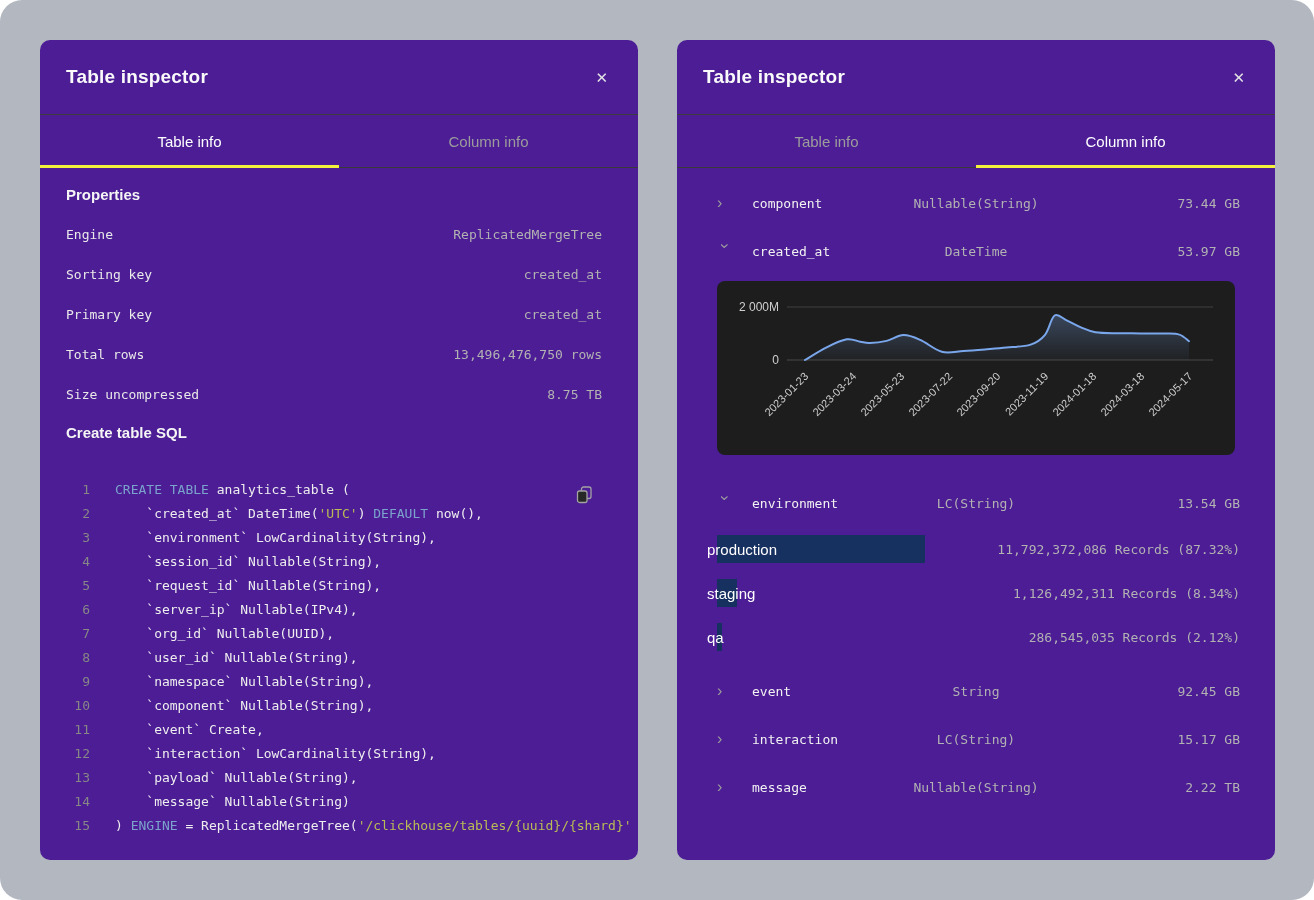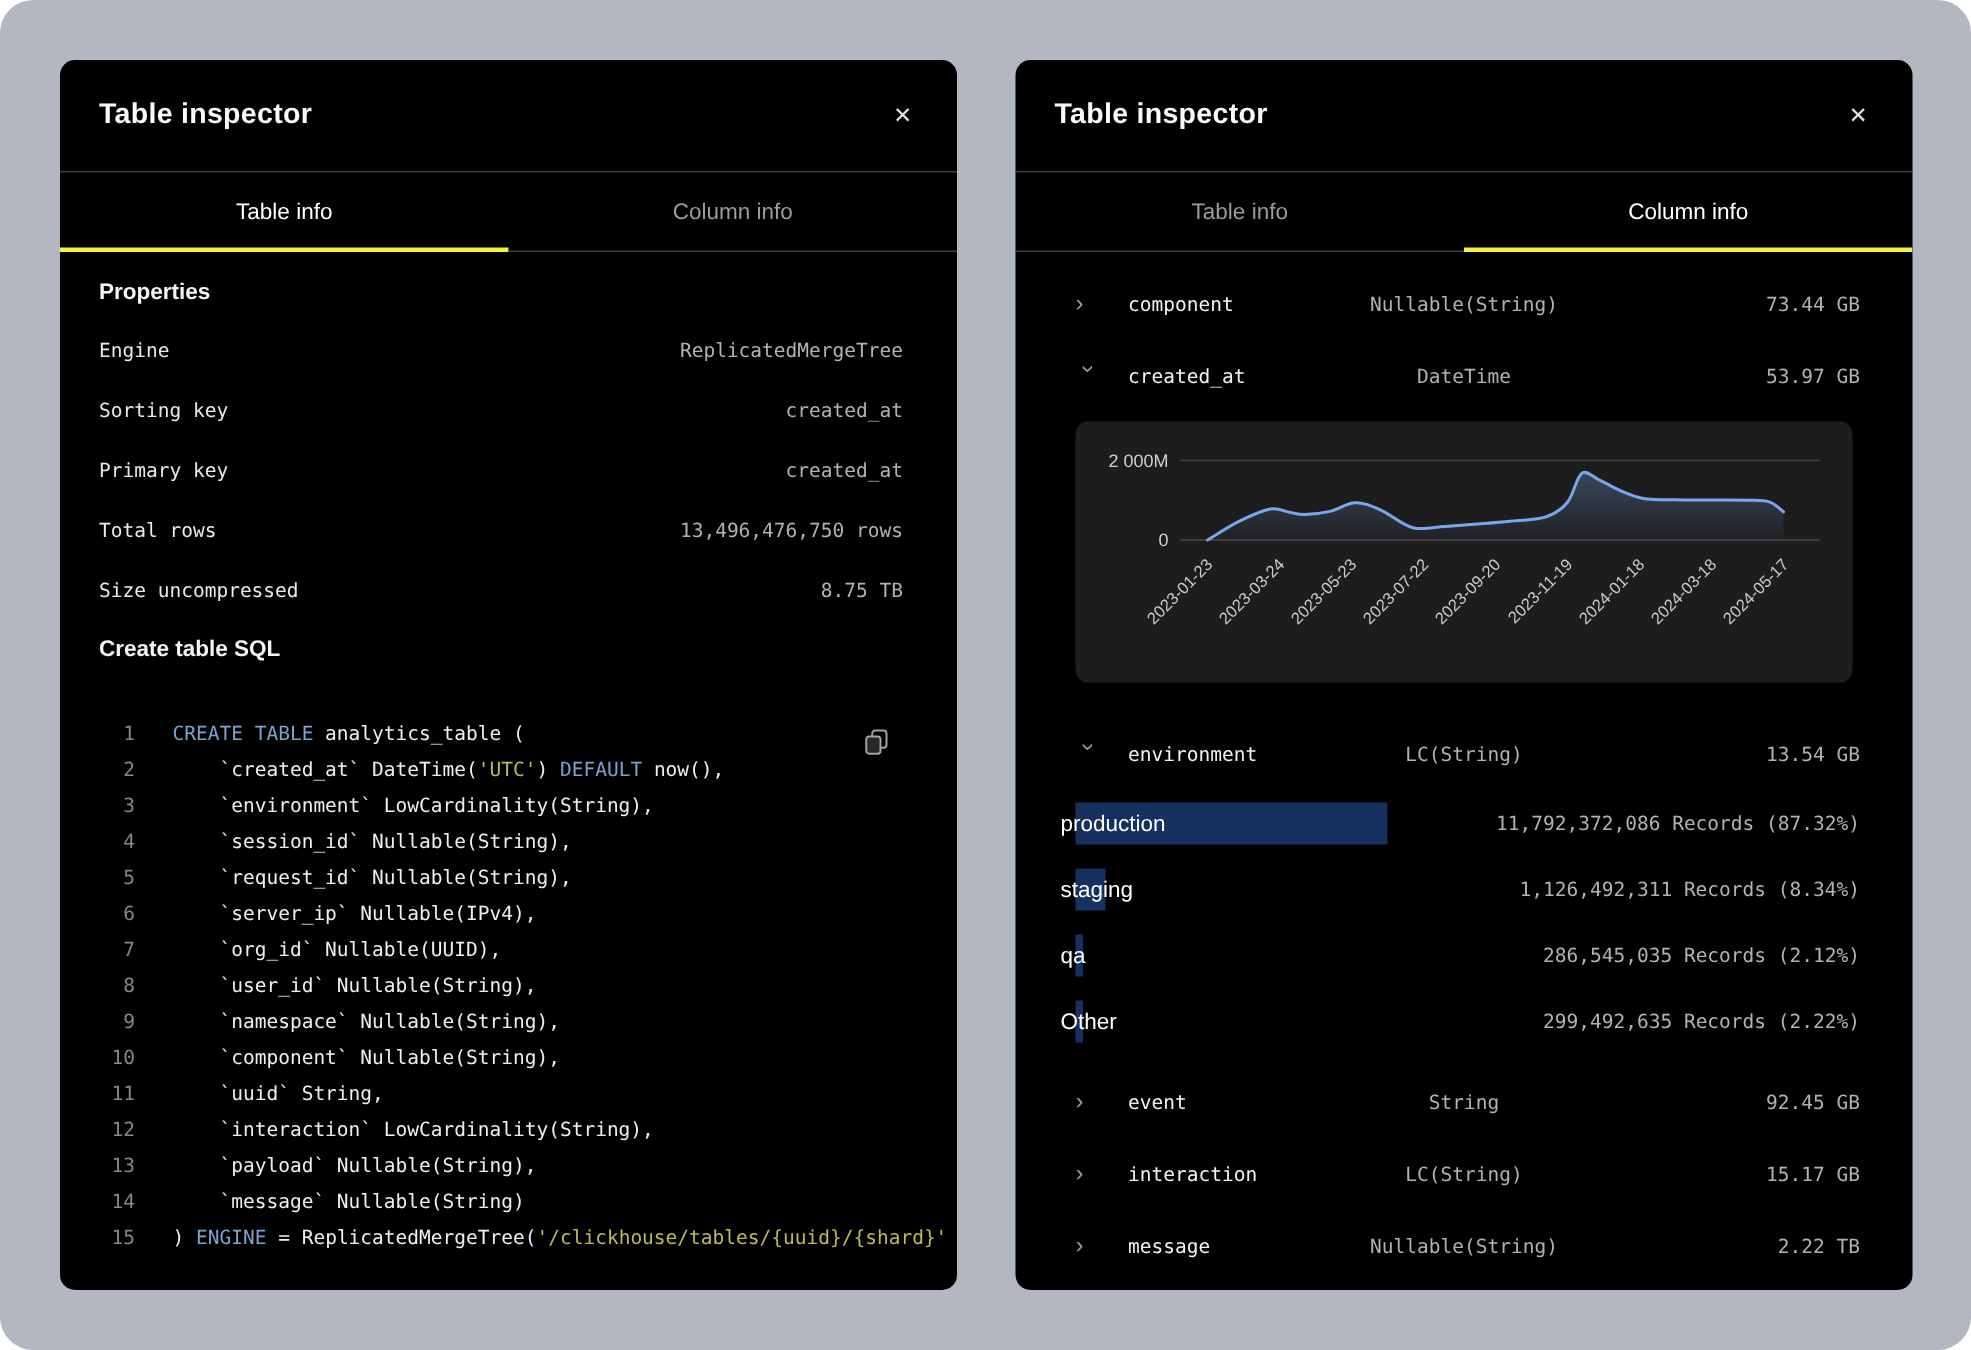--- a/index.html
+++ b/index.html
@@ -1,17 +1,17 @@
 <!DOCTYPE html>
 <html style="--accent-yellow: #f3f13c; --bar-blue: #16305f;"><head>
 <meta charset="utf-8">
 <style>
   html,body{margin:0;padding:0;background:#ffffff;width:1314px;height:900px;overflow:hidden}
   .canvas{position:relative;width:1314px;height:900px;background:#b3b7c0;border-radius:22px;overflow:hidden}
-  .panel{position:absolute;top:40px;width:598px;height:820px;background:#000000;border-radius:10px;overflow:hidden;
+  .panel{position:absolute;top:40px;width:598px;height:820px;background:#4c1d95;border-radius:10px;overflow:hidden;
          font-family:"Liberation Sans",sans-serif}
   #left-panel{left:40px}
   #right-panel{left:677px}
 
   .hdr{height:75px;display:flex;align-items:center;justify-content:space-between;padding:0 26px;
        border-bottom:1px solid #3d3d3d;box-sizing:border-box}
   .hdr .title{font-size:19px;font-weight:bold;color:#fafafa;letter-spacing:.2px}
   .close{background:none;border:none;color:#e3e3e3;font-size:15px;cursor:pointer;padding:4px;line-height:1}
 
   .tabs{display:flex;height:53px}
@@ -107,21 +107,21 @@
           <div class="sql-line"><span class="lnum">1</span><span class="lcode"><span class="tok-kw">CREATE TABLE</span><span> analytics_table (</span></span></div>
           <div class="sql-line"><span class="lnum">2</span><span class="lcode"><span>    `created_at` DateTime(</span><span class="tok-str">'UTC'</span><span>) </span><span class="tok-kw">DEFAULT</span><span> now(),</span></span></div>
           <div class="sql-line"><span class="lnum">3</span><span class="lcode"><span>    `environment` LowCardinality(String),</span></span></div>
           <div class="sql-line"><span class="lnum">4</span><span class="lcode"><span>    `session_id` Nullable(String),</span></span></div>
           <div class="sql-line"><span class="lnum">5</span><span class="lcode"><span>    `request_id` Nullable(String),</span></span></div>
           <div class="sql-line"><span class="lnum">6</span><span class="lcode"><span>    `server_ip` Nullable(IPv4),</span></span></div>
           <div class="sql-line"><span class="lnum">7</span><span class="lcode"><span>    `org_id` Nullable(UUID),</span></span></div>
           <div class="sql-line"><span class="lnum">8</span><span class="lcode"><span>    `user_id` Nullable(String),</span></span></div>
           <div class="sql-line"><span class="lnum">9</span><span class="lcode"><span>    `namespace` Nullable(String),</span></span></div>
           <div class="sql-line"><span class="lnum">10</span><span class="lcode"><span>    `component` Nullable(String),</span></span></div>
-          <div class="sql-line"><span class="lnum">11</span><span class="lcode"><span>    `uuid` String,</span></span></div>
+          <div class="sql-line"><span class="lnum">11</span><span class="lcode"><span>    `event` Create,</span></span></div>
           <div class="sql-line"><span class="lnum">12</span><span class="lcode"><span>    `interaction` LowCardinality(String),</span></span></div>
           <div class="sql-line"><span class="lnum">13</span><span class="lcode"><span>    `payload` Nullable(String),</span></span></div>
           <div class="sql-line"><span class="lnum">14</span><span class="lcode"><span>    `message` Nullable(String)</span></span></div>
           <div class="sql-line"><span class="lnum">15</span><span class="lcode"><span>) </span><span class="tok-kw">ENGINE</span><span> = ReplicatedMergeTree(</span><span class="tok-str">'/clickhouse/tables/{uuid}/{shard}'</span></span></div>
         </div>
     </div>
   </section>
 
   <section class="panel" id="right-panel">
     <div class="hdr">
@@ -186,25 +186,20 @@
           <div class="env-row">
             <span class="env-bar" style="width: 19.8492px;"></span>
             <span class="env-label">staging</span>
             <span class="env-records">1,126,492,311 Records (8.34%)</span>
           </div>
           <div class="env-row">
             <span class="env-bar" style="width: 5.0456px;"></span>
             <span class="env-label">qa</span>
             <span class="env-records">286,545,035 Records (2.12%)</span>
           </div>
-          <div class="env-row">
-            <span class="env-bar" style="width: 5.2836px;"></span>
-            <span class="env-label">Other</span>
-            <span class="env-records">299,492,635 Records (2.22%)</span>
-          </div>
         </div>
         <div class="col-row">
           <span class="chev">›</span>
           <span class="col-name">event</span>
           <span class="col-type">String</span>
           <span class="col-size">92.45 GB</span>
         </div>
         <div class="col-row">
           <span class="chev">›</span>
           <span class="col-name">interaction</span>

